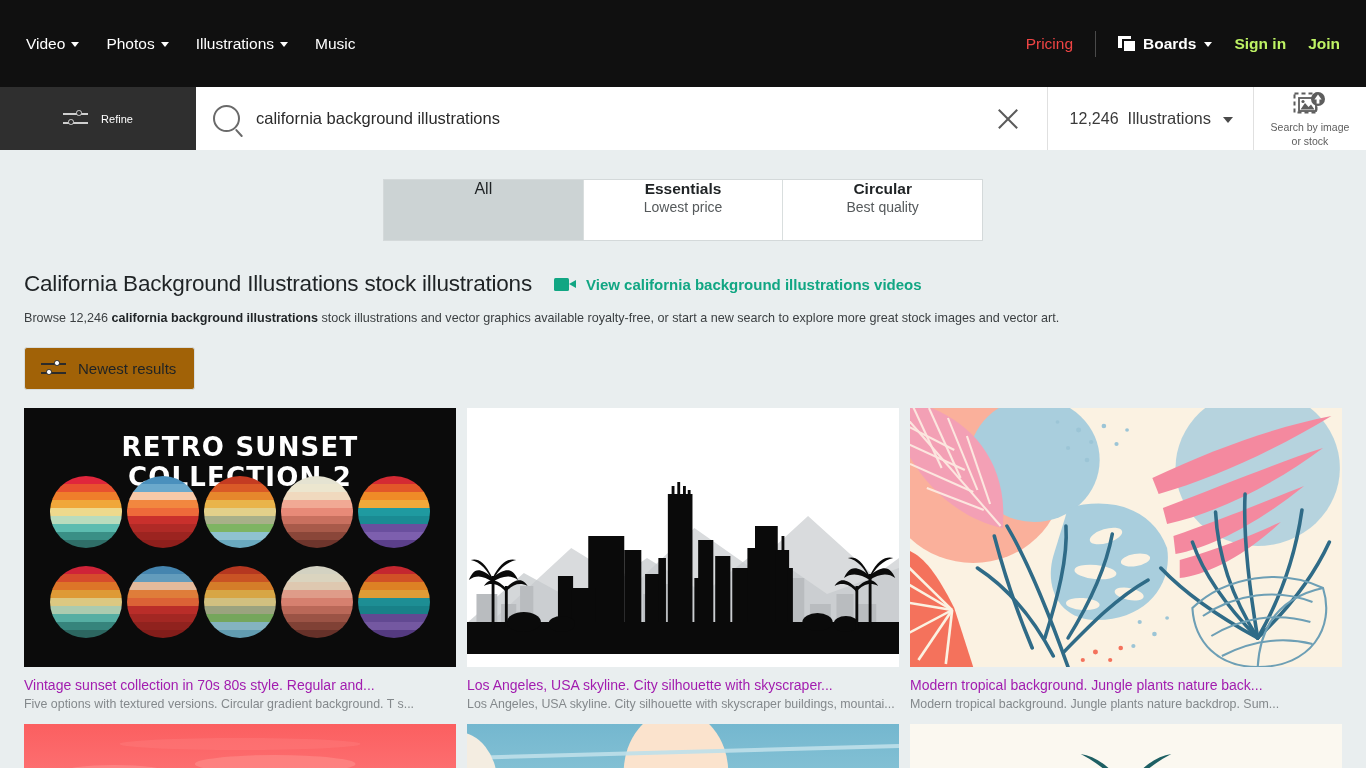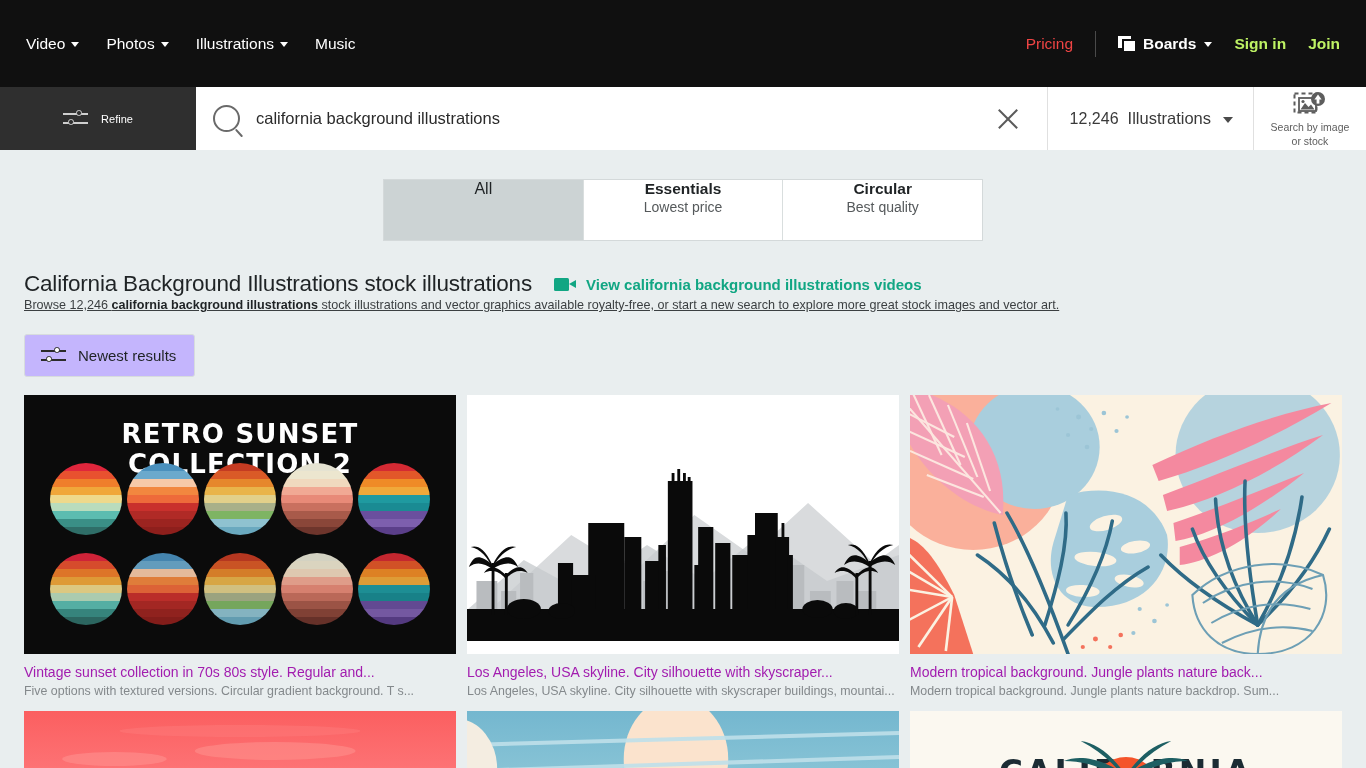--- a/index.html
+++ b/index.html
@@ -135,26 +135,26 @@
   
   .content { padding: 0 24px; }
   .headline-row { display:flex; align-items:center; gap: 22px; margin-top: 30px; }
   h1.page-title { font-size: 22.5px; font-weight: normal; color:#1f2325; letter-spacing:-0.2px; }
   .video-link { display:flex; align-items:center; gap: 10px; color:#11a683; font-size:15px; font-weight:bold; cursor:pointer;}
   .cam-icon { position:relative; width:22px; height:13px; }
   .cam-icon .body { position:absolute; left:0; top:0; width:15px; height:13px; background:#11a683; border-radius:1.5px;}
   .cam-icon .lens { position:absolute; right:0; top:2px; width:0;height:0;
     border-top:4.5px solid transparent; border-bottom:4.5px solid transparent; border-right:7px solid #11a683;}
 
-  .browse-text { font-size: 12.6px; color:#3b3f41; line-height:17px;text-decoration:underline;}
+  .browse-text { font-size: 12.6px; color:#3b3f41; margin-top: 13px; line-height:17px;}
   .browse-text b { font-weight: bold; color:#1f2325; }
 
   .sort-btn {
     margin-top: 20px; display:inline-flex; align-items:center; gap: 12px;
-    background:#c4b5fd; border:1px solid #d7dcdd; border-radius: 3px;
+    background:#a16207; border:1px solid #d7dcdd; border-radius: 3px;
     padding: 11px 18px 11px 16px; cursor:pointer;
   }
   .sort-label { font-size: 15px; color:#1f2325; }
   .slider-icon.dark i { background:#2b2b2b; }
   .slider-icon.dark b { border-color:#2b2b2b; background:#fff; }
 
   
   .grid { display:flex; gap: 11px; margin-top: 18px; }
   .col { flex: 1; }
   .card { cursor:pointer; }

